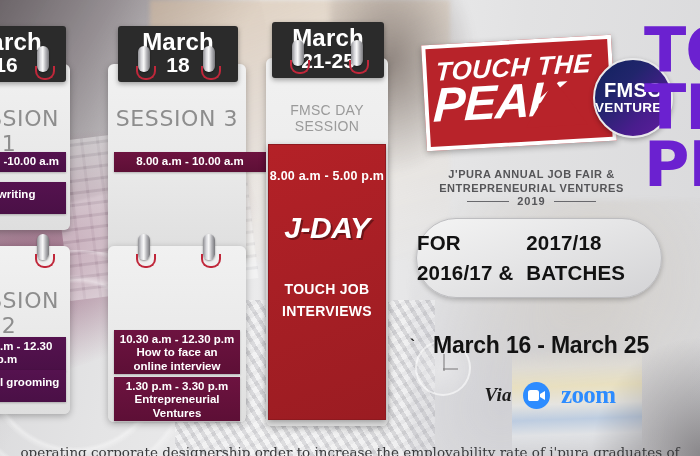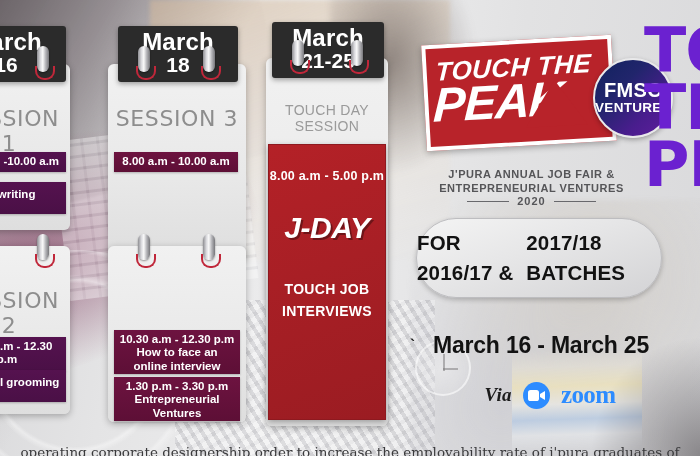--- a/index.html
+++ b/index.html
@@ -332,21 +332,21 @@
   </div>
 
   <div class="cal" style="left:108px; top:64px; width:138px; height:196px;"></div>
   <div class="ring" style="left:138px; top:46px;"></div>
   <div class="ring" style="left:203px; top:46px;"></div>
   <div class="cal-head" style="left:118px; top:26px; width:120px;">
     <div class="m">March</div>
     <div class="d">18</div>
   </div>
   <div class="sess-title" style="left:108px; top:106px; width:138px;">SESSION 3</div>
-  <div class="blk maroon" style="left:114px; top:152px; width:124px;">
+  <div class="blk maroon" style="left:114px; top:152px; width:152px;">
     <span class="t">8.00 a.m - 10.00 a.m</span>
   </div>
 
   <div class="cal" style="left:108px; top:246px; width:138px; height:176px;"></div>
   <div class="ring" style="left:138px; top:234px;"></div>
   <div class="ring" style="left:203px; top:234px;"></div>
   <div class="blk maroon" style="left:114px; top:330px; width:126px; height:44px; padding-top:3px;">
     <span class="t">10.30 a.m - 12.30 p.m</span>
     <span class="s">How to face an online interview</span>
   </div>
@@ -356,21 +356,21 @@
   </div>
 
   <div class="cal" style="left:266px; top:58px; width:122px; height:368px;"></div>
   <div class="ring" style="left:292px; top:40px;"></div>
   <div class="ring" style="left:351px; top:40px;"></div>
   <div class="cal-head" style="left:272px; top:22px; width:112px;">
     <div class="m">March</div>
     <div class="d">21-25</div>
   </div>
   <div class="fullday" style="left:266px; top:103px; width:122px;">
-    <div>TOUCH DAY</div>
+    <div>FMSC DAY</div>
     <div>SESSION</div>
   </div>
   <div class="jday" style="left:268px; top:144px; width:118px; height:276px;">
     <div class="time">8.00 a.m - 5.00 p.m</div>
     <div class="big">J-DAY</div>
     <div class="sub">
       <div>TOUCH JOB</div>
       <div>INTERVIEWS</div>
     </div>
   </div>
@@ -387,21 +387,21 @@
     <div class="l1">FMSC</div>
     <div class="l2">VENTURES</div>
   </div>
 
   <div id="tagline">
     <div>J'PURA ANNUAL JOB FAIR &amp;</div>
     <div>ENTREPRENEURIAL VENTURES</div>
   </div>
   <div id="tag-year">
     <i class="rule"></i>
-    <span>2020</span>
+    <span>2019</span>
     <i class="rule"></i>
   </div>
 
   <div id="batches">
     <div>FOR 2016/17 &amp;</div>
     <div>2017/18 BATCHES</div>
   </div>
 
   <div id="daterange">
     <span class="tick">`</span>

